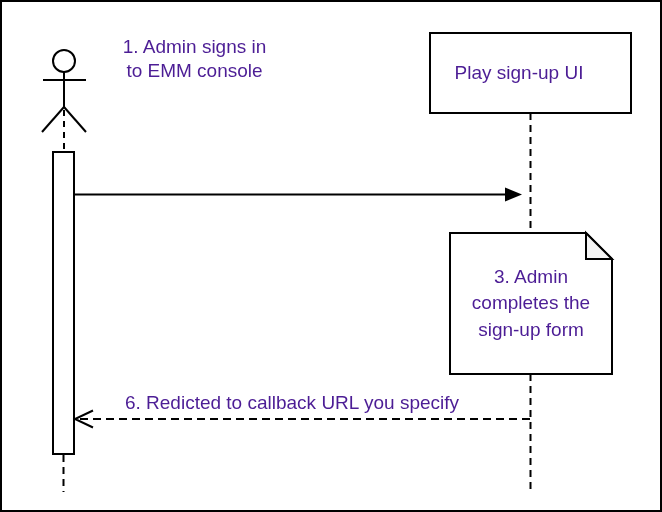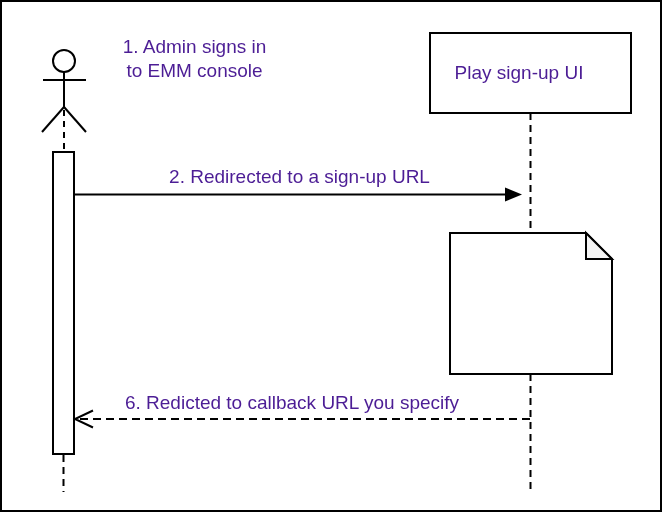--- a/index.html
+++ b/index.html
@@ -107,18 +107,20 @@
       <path d="M448,231 L584,231 L610,257 L610,372 L448,372 Z" fill="#ffffff" stroke="#000000" stroke-width="2" stroke-linejoin="miter"></path>
       <path d="M584,231 L610,257 L584,257 Z" stroke="#000000" stroke-width="2" stroke-linejoin="miter" fill="#f5f5f5"></path>
     </g>
   </svg>
 
   <div class="label actor-label">1. Admin signs in
 to EMM console</div>
 
   <div class="label participant-label">Play sign-up UI</div>
 
-  <div class="label msg2-label">2. Redirected to a sign-up URL</div>
 
+  <div class="label note-label">3. Admin
+completes the
+sign-up form</div>
 
   <div class="label msg4-label">6. Redicted to callback URL you specify</div>
 
 </div>
 
 </body></html>

